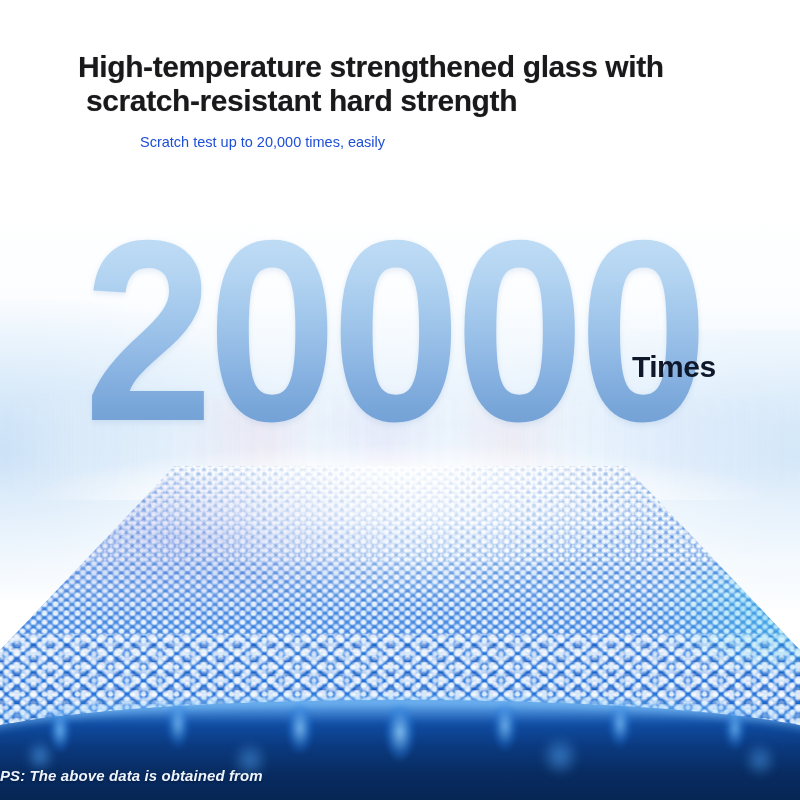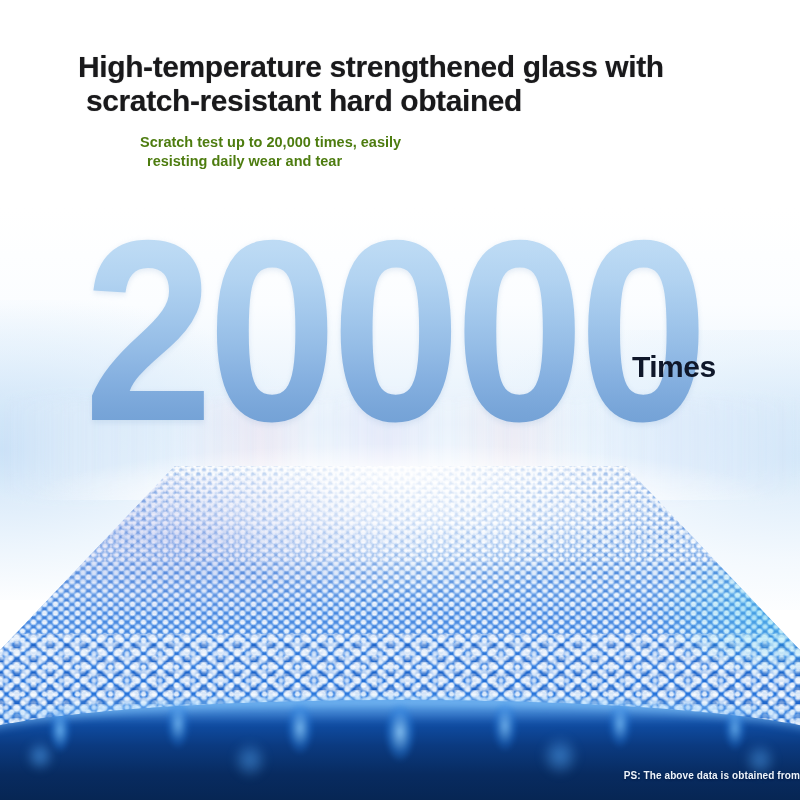--- a/index.html
+++ b/index.html
@@ -89,22 +89,22 @@
     letter-spacing:-0.4px;
     color:#19191b;
     text-shadow:0 0 1px rgba(0,0,0,.35);
     z-index:40;
   }
   .headline .l2 { display:block; padding-left:8px; }
 
   .subhead {
     position:absolute; left:140px; top:133px; width:420px;
     font-size:14.5px; line-height:19px;
-    font-weight:bold;
-    color:#4d7c0f;
+    font-weight:normal;
+    color:#1d4ed8;
     z-index:40;
   }
   .subhead .l2 { display:block; padding-left:7px; }
 
   
   .bignum-wrap {
     position:absolute; left:16px; top:222px; width:800px; height:220px;
     z-index:30;
   }
   .bignum {
@@ -268,50 +268,50 @@
       radial-gradient(ellipse 20px 22px at 40px 30px,  rgba(90,175,255,.6) 0%, rgba(30,110,210,0) 72%),
       radial-gradient(ellipse 24px 26px at 250px 34px, rgba(90,175,255,.5) 0%, rgba(30,110,210,0) 74%),
       radial-gradient(ellipse 26px 28px at 560px 30px, rgba(90,175,255,.55) 0%, rgba(30,110,210,0) 74%),
       radial-gradient(ellipse 22px 24px at 760px 34px, rgba(90,175,255,.5) 0%, rgba(30,110,210,0) 74%);
     filter:blur(4px);
   }
 
   
   .footnote {
     position:absolute; left:0; right:0; top:770px;
-    text-align:right;
-    font-size:10px; line-height:11.5px;
+    text-align:left;
+    font-size:15px; line-height:11.5px;
     font-weight:bold;
     color:#eef4fb;
     letter-spacing:.1px;
     text-shadow:0 1px 2px rgba(0,20,60,.75);
     z-index:45;
+    font-style:italic;
   }
   .footnote .l2 { display:block; }
 </style>
 </head>
 <body>
 
 <div id="poster">
 
   <div class="bg-base"></div>
   <div class="bg-left-tint"></div>
   <div class="bg-right-tint"></div>
   <div class="prism"></div>
   <div class="prism-streaks"></div>
   <div class="horizon-glow"></div>
 
   <h1 class="headline">
     <span>High-temperature strengthened glass with</span>
-    <span class="l2">scratch-resistant hard obtained</span>
+    <span class="l2">scratch-resistant hard strength</span>
   </h1>
 
   <p class="subhead">
     <span>Scratch test up to 20,000 times, easily</span>
-    <span class="l2">resisting daily wear and tear</span>
   </p>
 
   <div class="bignum-wrap">
     <div class="bignum">20000</div>
   </div>
   <div class="times">Times</div>
 
   <div class="plane-clip">
     <div class="plane">
       <div class="plane-tex"></div>

